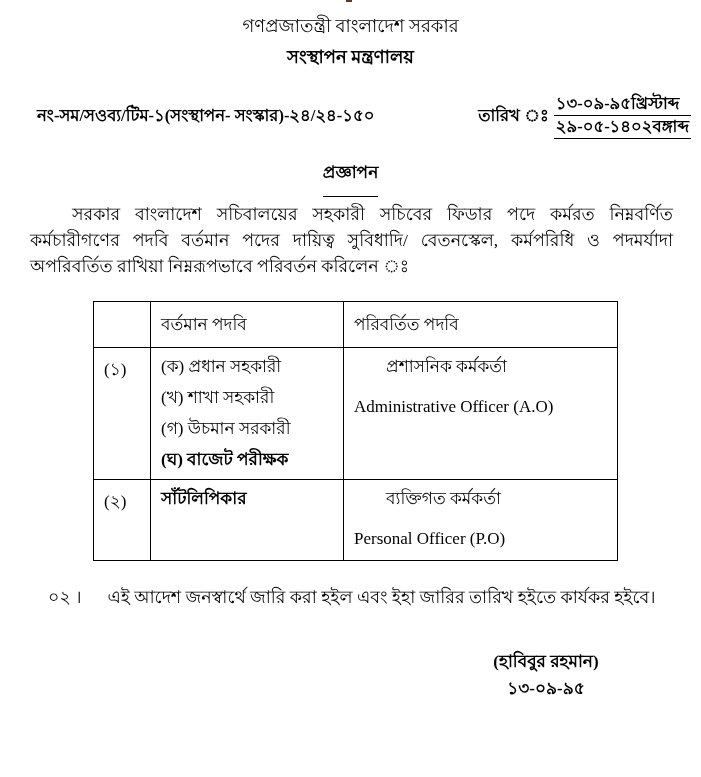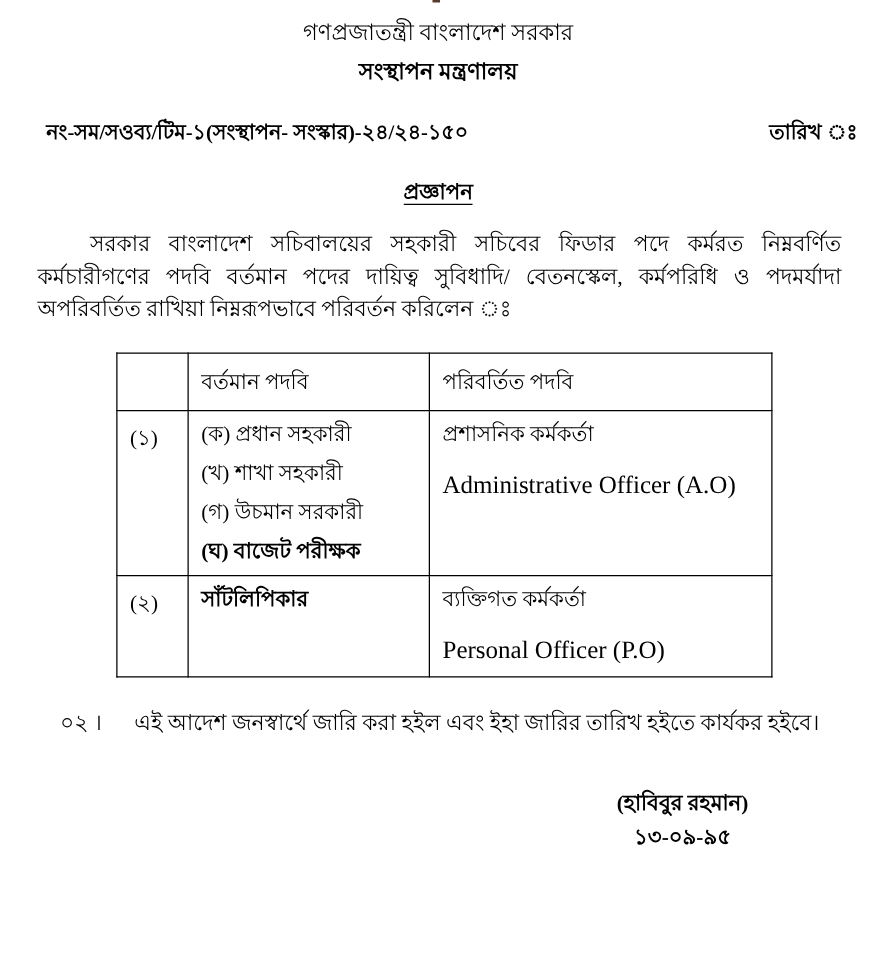--- a/index.html
+++ b/index.html
@@ -33,21 +33,21 @@
   }
   .memo-no { font-size: 16.5px; font-weight: bold; }
   .date-block { display: flex; align-items: center; }
   .date-label { font-size: 16.5px; font-weight: bold; margin-right: 5px; white-space: nowrap; }
   .date-stack { display: inline-block; text-align: left; }
   .date-line { font-size: 16.5px; font-weight: bold; line-height: 21px;
     border-bottom: 1.5px solid #000; padding: 0 2px 1px 2px; white-space: nowrap; }
 
   
   .doc-title { text-align: center; margin-top: 20px; }
-  .doc-title span { font-size: 17px; font-weight: bold; border-bottom: 1.5px solid #000; padding-bottom: 0; text-align: right; }
+  .doc-title span { font-size: 17px; font-weight: bold; border-bottom: 1.5px solid #000; padding-bottom: 14px; text-align: right; }
 
   
   .body-para {
     margin: 14px 28px 0 30px;
     font-size: 17.5px; line-height: 26px;
     text-align: justify; text-indent: 42px;
   }
 
   
   table.desig-table {
@@ -60,22 +60,22 @@
   table.desig-table td {
     border: 1.5px solid #000;
     vertical-align: top;
     padding: 8px 10px 8px 10px;
     font-size: 17px;
   }
   tr.hdr td { height: 42px; padding-top: 9px; }
   td.serial-cell { padding-left: 12px; }
   .current-item { line-height: 22px; margin-bottom: 9px; white-space: nowrap; }
   .current-item:last-child { margin-bottom: 0; font-weight: bold; }
-  .changed-bn { line-height: 22px; margin-bottom: 7px; }
-  .changed-en { font-size: 20px; line-height: 26px; font-family: "Liberation Serif", serif; margin-top: 16px; }
+  .changed-bn { line-height: 22px; margin-bottom: 7px; margin-left: 32px; }
+  .changed-en { font-size: 17px; line-height: 26px; font-family: "Liberation Serif", serif; margin-top: 16px; }
 
   
   .clause-row { display: flex; margin: 24px 20px 0 48px; font-size: 17.5px; line-height: 24px; }
   .clause-no { white-space: nowrap; margin-right: 26px; }
 
   
   .order-by { text-align: right; margin: 42px 56px 0 0; font-size: 17px; }
 
   
   .signature {
@@ -94,20 +94,24 @@
 
   <div class="letterhead">
     <div class="gov-line">গণপ্রজাতন্ত্রী বাংলাদেশ সরকার</div>
     <div class="ministry-line">সংস্থাপন মন্ত্রণালয়</div>
   </div>
 
   <div class="ref-row">
     <div class="memo-no">নং-সম/সওব্য/টিম-১(সংস্থাপন- সংস্কার)-২৪/২৪-১৫০</div>
     <div class="date-block">
       <span class="date-label">তারিখ ঃ</span>
+      <span class="date-stack">
+        <div class="date-line">১৩-০৯-৯৫খ্রিস্টাব্দ</div>
+        <div class="date-line">২৯-০৫-১৪০২বঙ্গাব্দ</div>
+      </span>
     </div>
   </div>
 
   <div class="doc-title">
     <span>প্রজ্ঞাপন</span>
   </div>
 
   <p class="body-para">সরকার বাংলাদেশ সচিবালয়ের সহকারী সচিবের ফিডার পদে কর্মরত নিম্নবর্ণিত কর্মচারীগণের পদবি বর্তমান পদের দায়িত্ব সুবিধাদি/ বেতনস্কেল, কর্মপরিধি ও পদমর্যাদা অপরিবর্তিত রাখিয়া নিম্নরূপভাবে পরিবর্তন করিলেন ঃ</p>
 
   <table class="desig-table">

